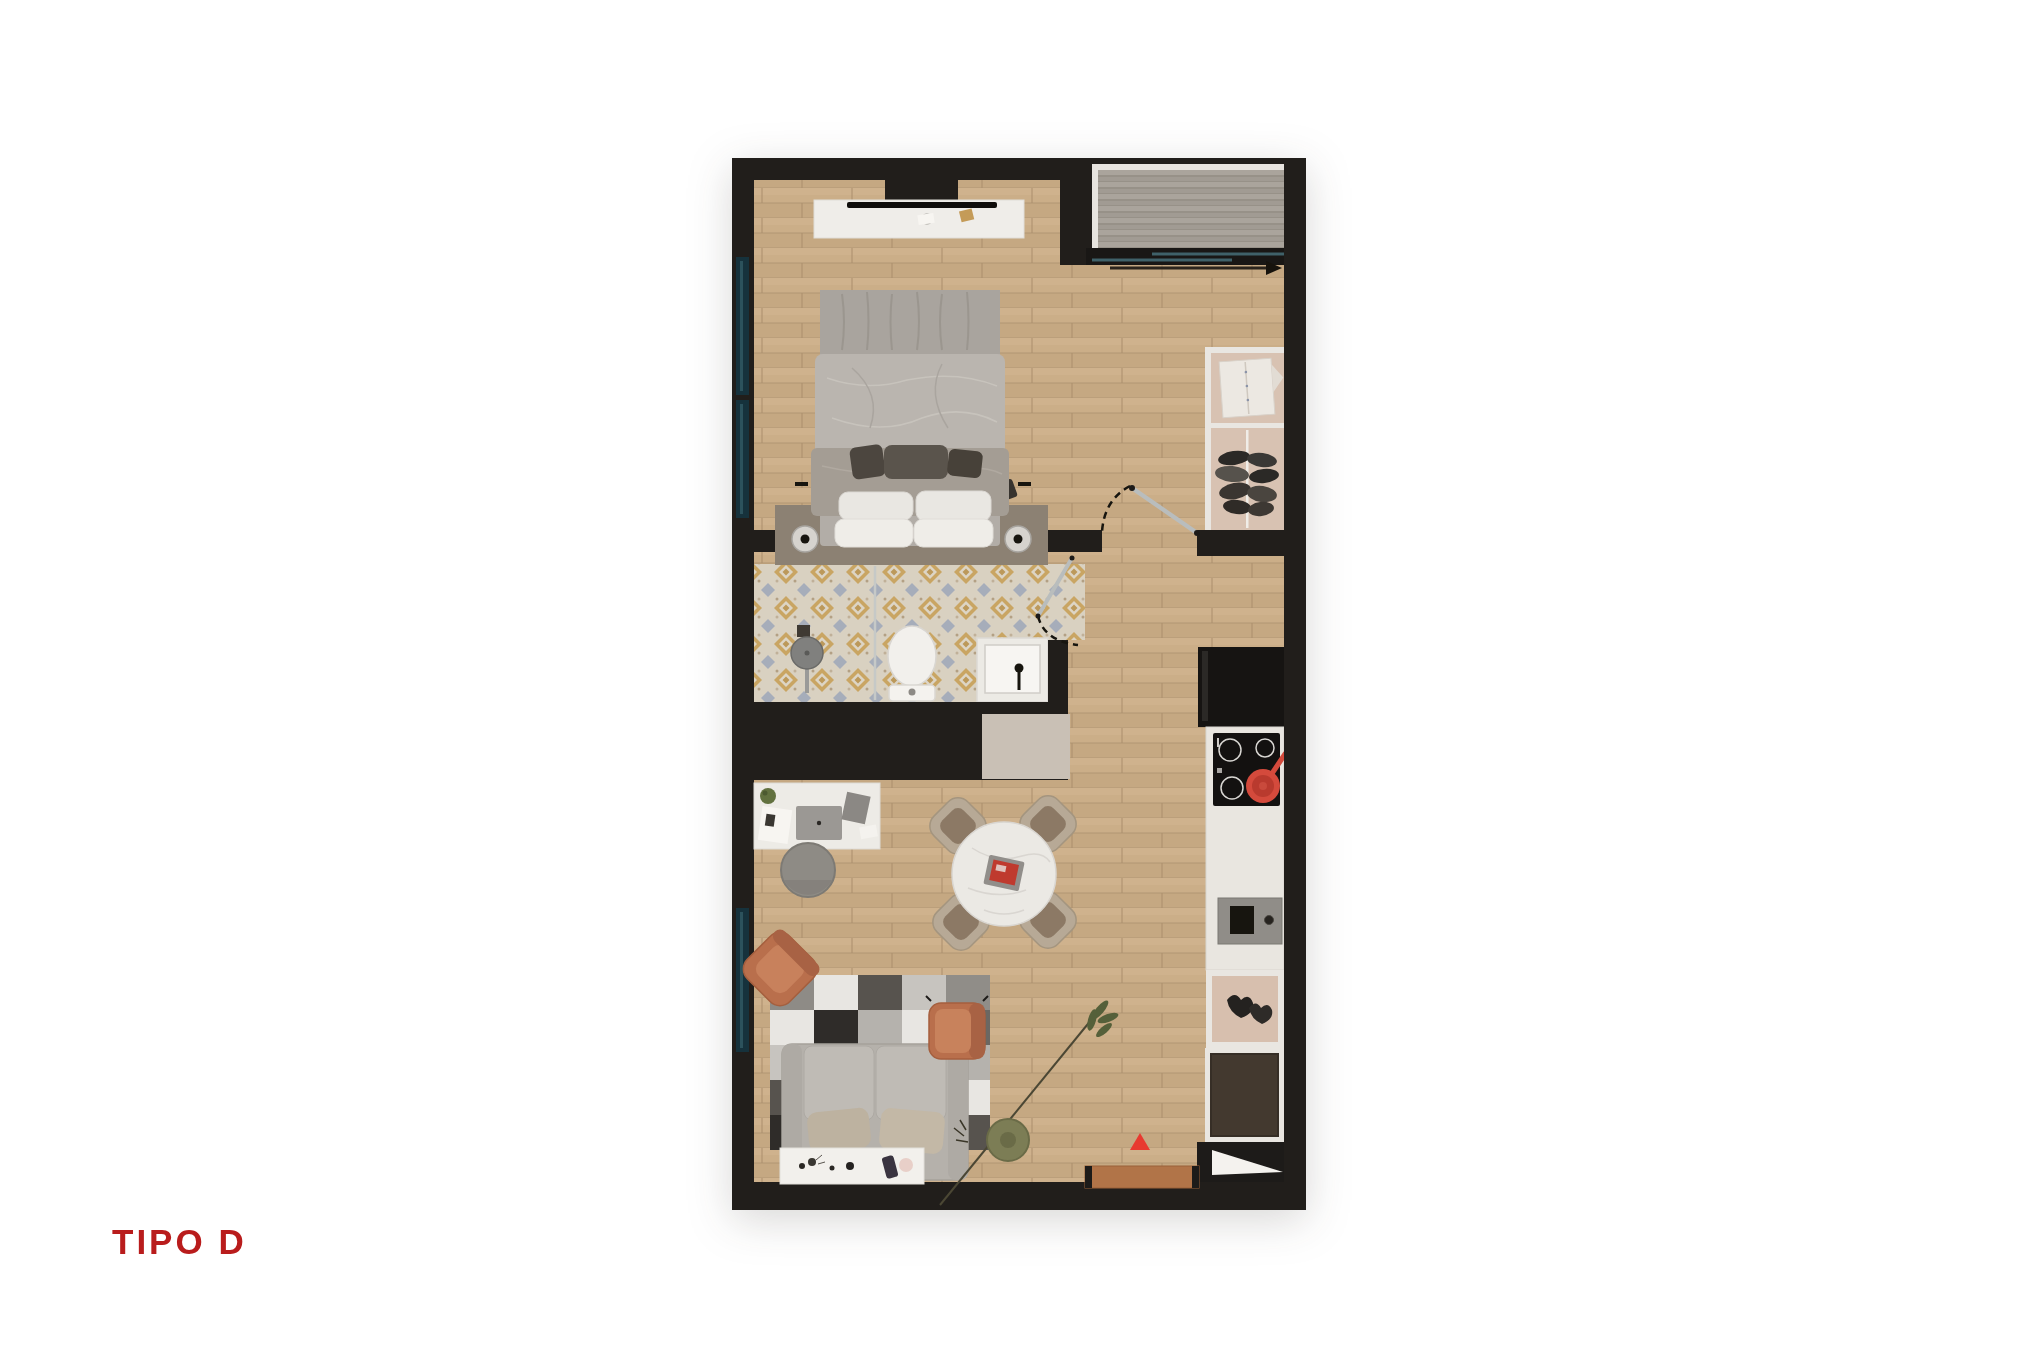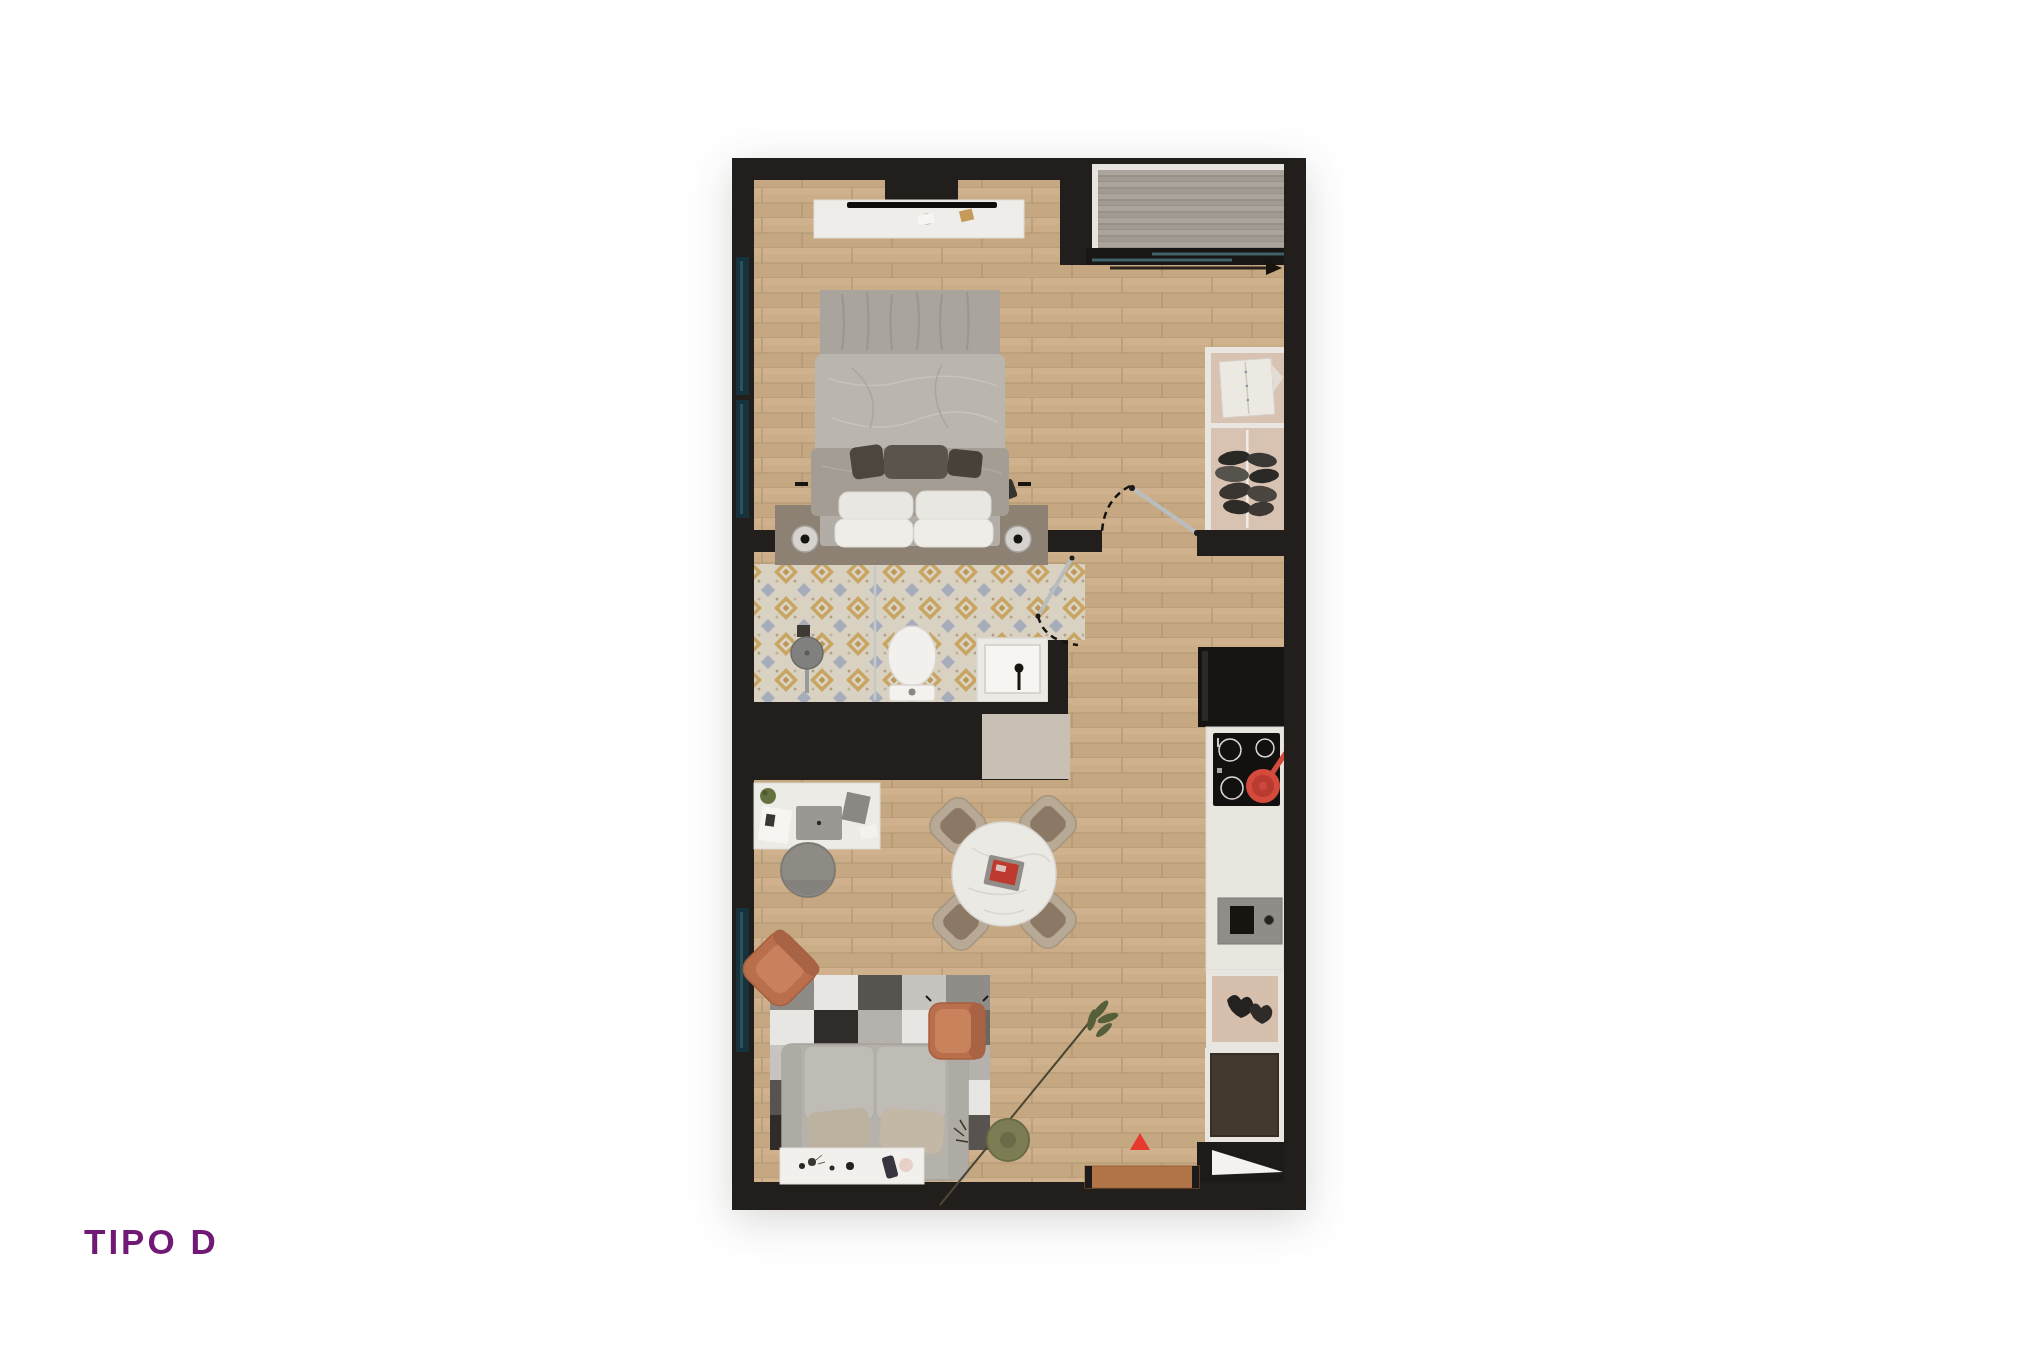--- a/index.html
+++ b/index.html
@@ -5,22 +5,22 @@
   html,body{margin:0;padding:0;}
   body{
     width:2032px;height:1355px;position:relative;overflow:hidden;
     background:#ffffff;font-family:"Liberation Sans", sans-serif;
   }
   .plan-wrap{
     position:absolute;left:732px;top:158px;width:574px;height:1052px;
     filter:drop-shadow(0 10px 22px rgba(40,35,30,0.18));
   }
   .plan-title{
-    position:absolute;left:84px;top:1222px;
-    font-size:35px;font-weight:800;letter-spacing:3px;color:#701a75;
+    position:absolute;left:112px;top:1222px;
+    font-size:35px;font-weight:800;letter-spacing:3px;color:#b91c1c;
   }
   svg{display:block;}
 </style>
 </head>
 <body>
 
 <div class="plan-title">TIPO D</div>
 
 <div class="plan-wrap">
 <svg width="574" height="1052" viewBox="0 0 574 1052" xmlns="http://www.w3.org/2000/svg">

